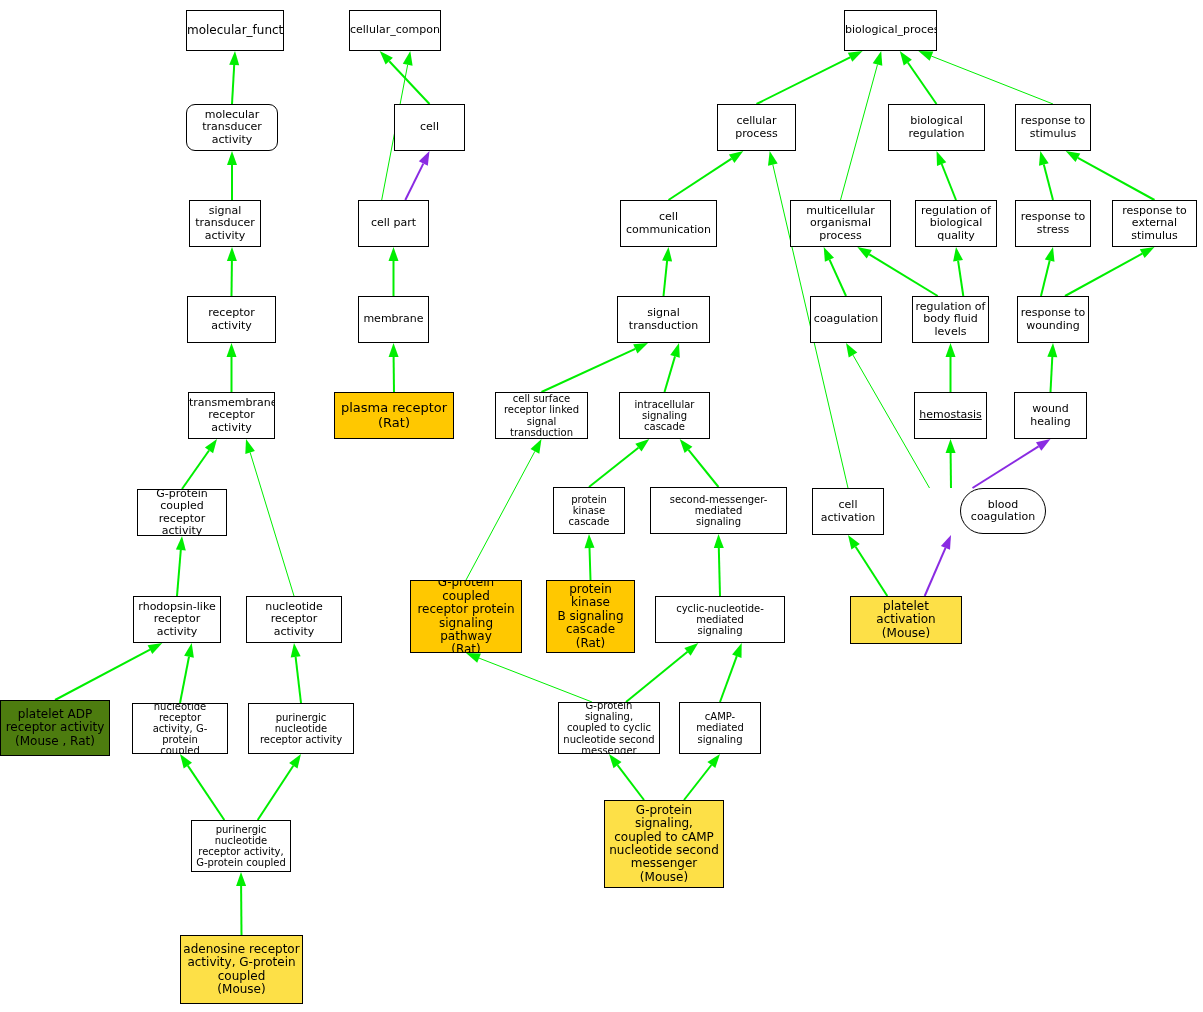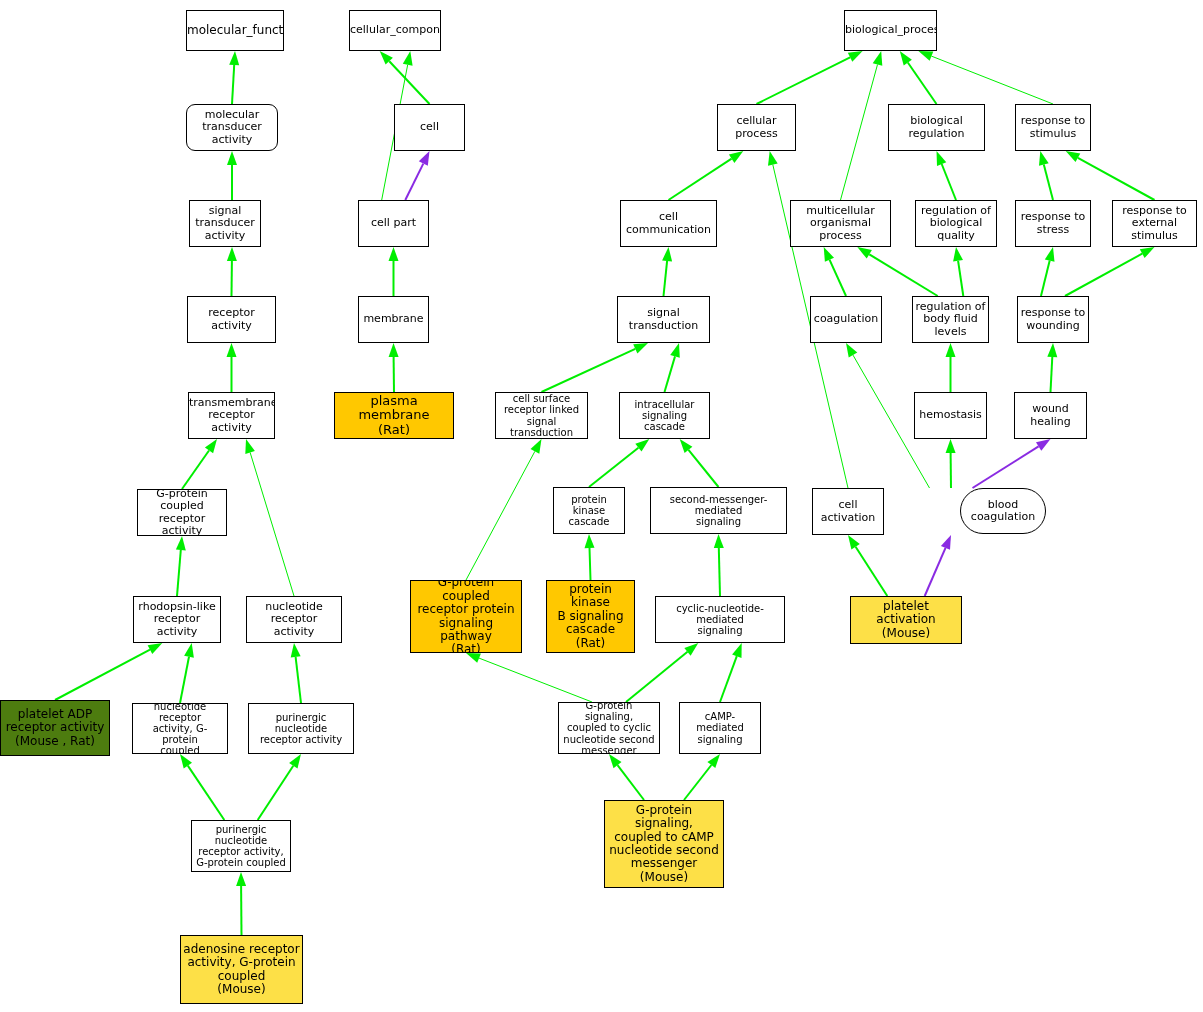--- a/index.html
+++ b/index.html
@@ -323,21 +323,21 @@
       <div class="node fill-white sz-11" style="left: 394px; top: 104px; width: 71px; height: 47px;">
         <span class="lbl">cell</span>
       </div>
       <div class="node fill-white sz-11" style="left: 358px; top: 200px; width: 71px; height: 47px;">
         <span class="lbl">cell part</span>
       </div>
       <div class="node fill-white sz-11" style="left: 358px; top: 296px; width: 71px; height: 47px;">
         <span class="lbl">membrane</span>
       </div>
       <div class="node fill-gold sz-13" style="left: 334px; top: 392px; width: 120px; height: 47px;">
-        <span class="lbl">plasma membrane
+        <span class="lbl">plasma receptor
 (Rat)</span>
       </div>
       <div class="node fill-white sz-11" style="left: 620px; top: 200px; width: 97px; height: 47px;">
         <span class="lbl">cell communication</span>
       </div>
       <div class="node fill-white sz-11" style="left: 617px; top: 296px; width: 93px; height: 47px;">
         <span class="lbl">signal transduction</span>
       </div>
       <div class="node fill-white sz-10" style="left: 495px; top: 392px; width: 93px; height: 47px; justify-content: center;">
         <span class="lbl">cell surface
@@ -422,21 +422,21 @@
         <span class="lbl">coagulation</span>
       </div>
       <div class="node fill-white sz-11" style="left: 912px; top: 296px; width: 77px; height: 47px;">
         <span class="lbl">regulation of
 body fluid levels</span>
       </div>
       <div class="node fill-white sz-11" style="left: 1017px; top: 296px; width: 72px; height: 47px;">
         <span class="lbl">response to
 wounding</span>
       </div>
-      <div class="node fill-white sz-11" style="left: 914px; top: 392px; width: 73px; height: 47px;">
+      <div class="node fill-white sz-11" style="left: 914px; top: 392px; width: 73px; height: 47px; text-decoration: underline;">
         <span class="lbl">hemostasis</span>
       </div>
       <div class="node fill-white sz-11" style="left: 1014px; top: 392px; width: 73px; height: 47px;">
         <span class="lbl">wound healing</span>
       </div>
       <div class="node fill-white sz-11" style="left: 812px; top: 488px; width: 72px; height: 47px;">
         <span class="lbl">cell activation</span>
       </div>
       <div class="node fill-white sz-11" style="left: 960px; top: 488px; width: 86px; height: 46px; border-radius: 23px;">
         <span class="lbl">blood coagulation</span>

